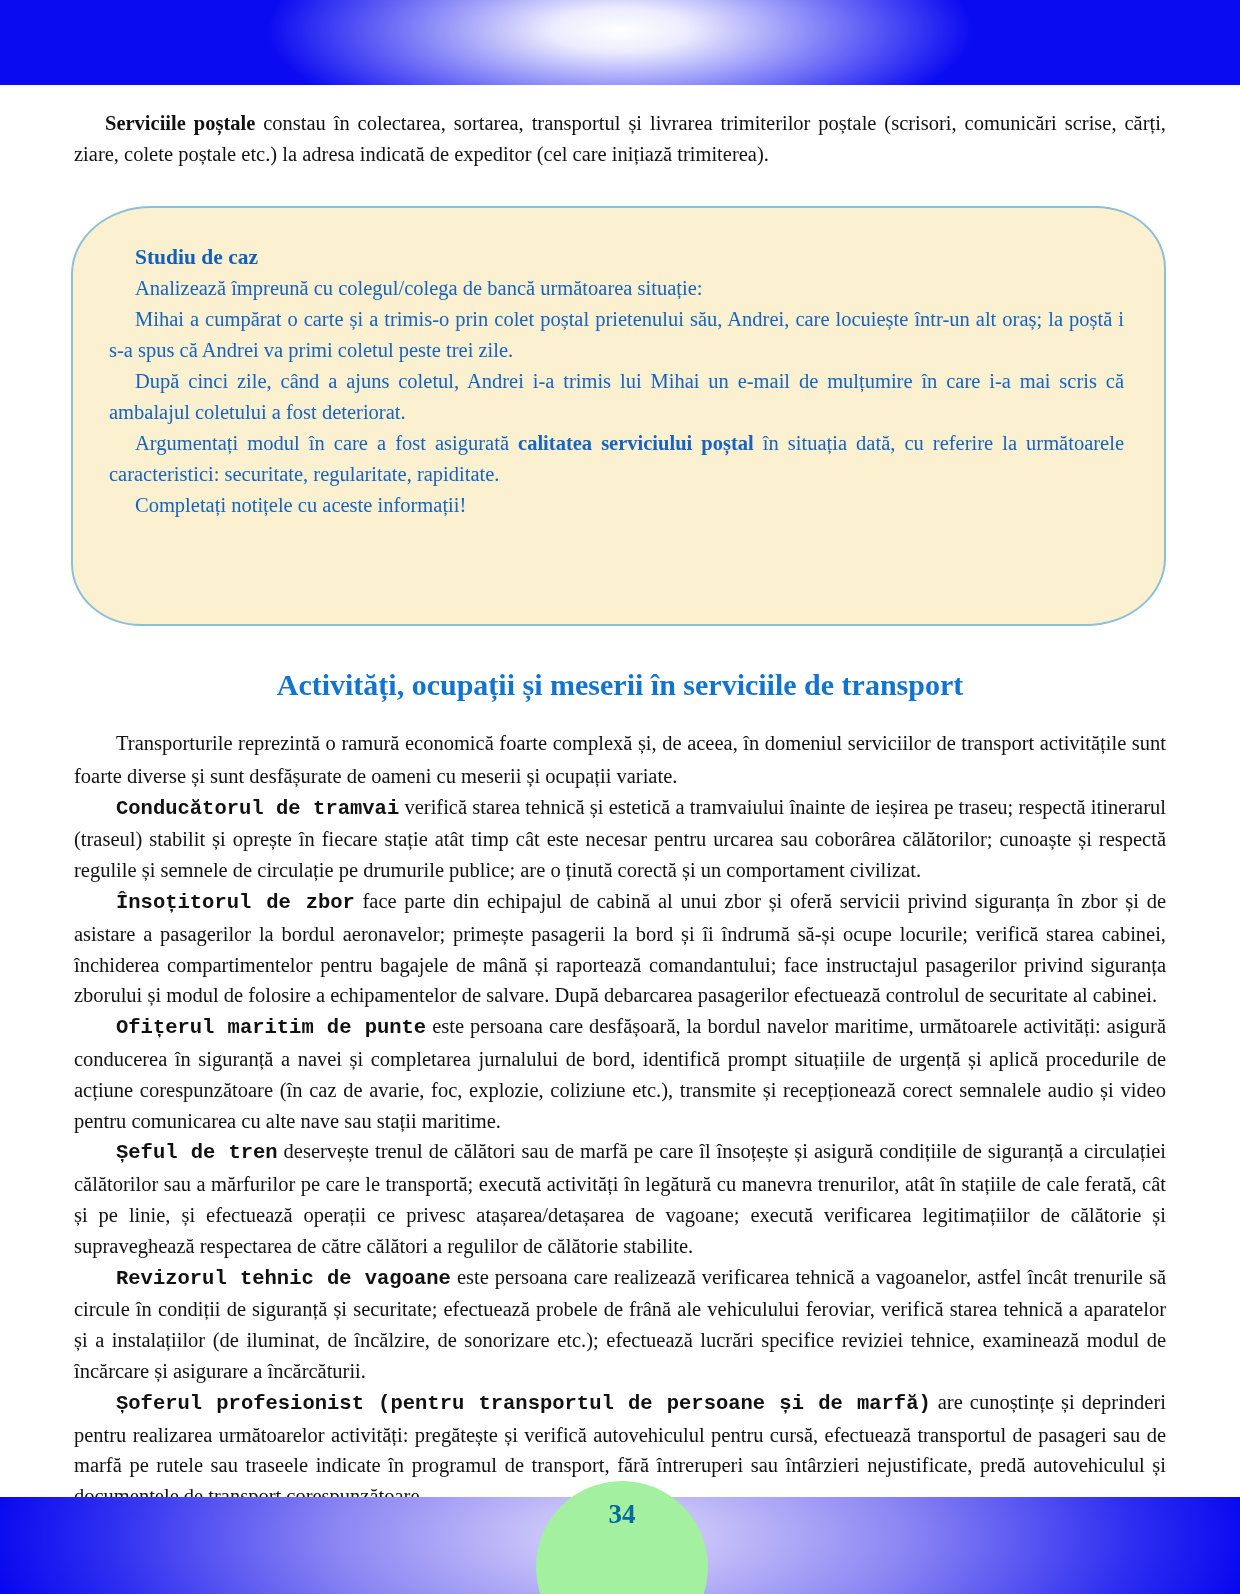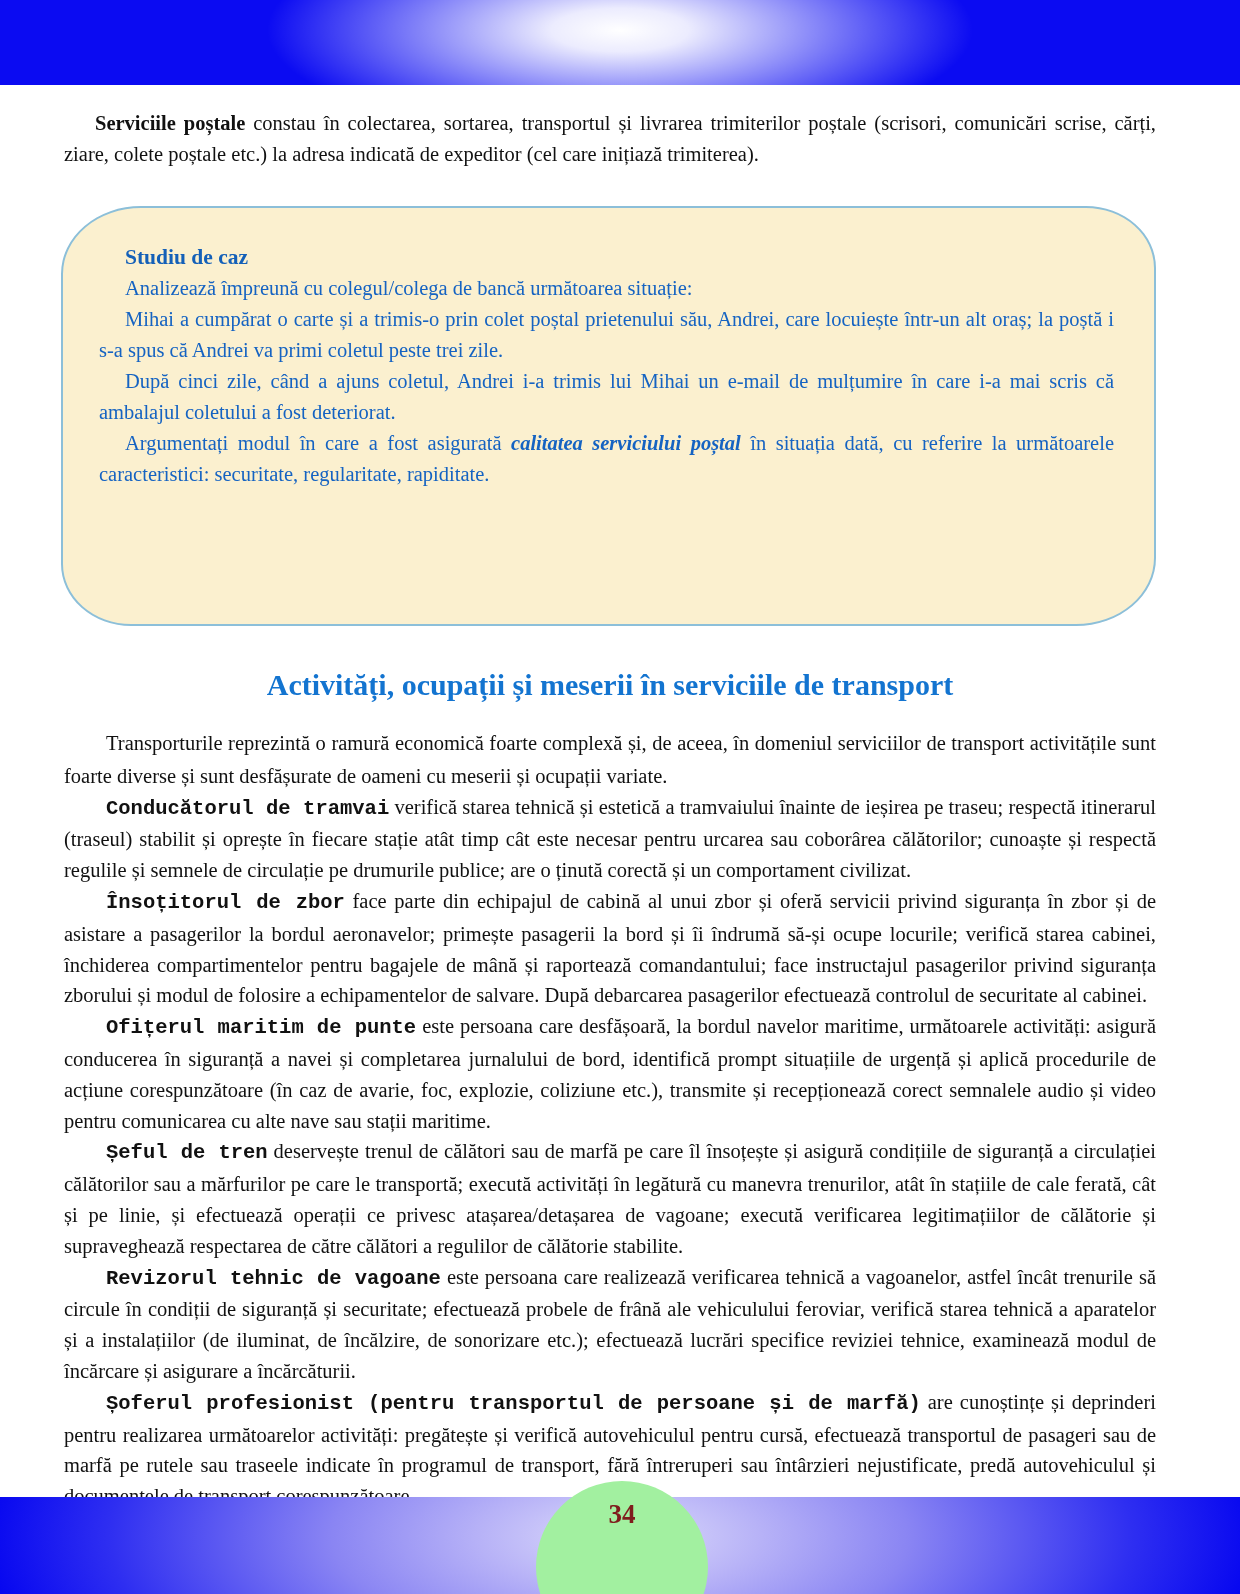--- a/index.html
+++ b/index.html
@@ -39,26 +39,26 @@
     border-radius: 50%;
     background: #a2f0a0;
     text-align: center;
     z-index: 5;
   }
   .page-number {
     display: inline-block;
     margin-top: 18px;
     font-size: 27px;
     font-weight: bold;
-    color: #7f1d1d;
+    color: #0369a1;
   }
   
   .content {
     position: absolute;
-    left: 64px; top: 85px;
+    left: 74px; top: 85px;
     width: 1092px;
   }
   .intro {
     margin-top: 23px;
     font-size: 20.5px;
     line-height: 31px;
     text-align: justify;
     text-indent: 31px;
   }
   .intro b { font-weight: bold; }
@@ -80,21 +80,21 @@
     color: #1460b8;
     margin-left: 26px;
     line-height: 31px;
   }
   .case-p {
     font-size: 20.5px;
     line-height: 31px;
     text-align: justify;
     text-indent: 26px;
   }
-  .case-p .emph { font-weight: bold; font-style: italic; }
+  .case-p .emph { font-weight: bold; }
   
   .section-heading {
     margin-top: 41px;
     text-align: center;
     font-size: 30px;
     font-weight: bold;
     color: #1374d0;
     line-height: 36px;
   }
   .body-paragraphs { margin-top: 25px; }
@@ -116,20 +116,21 @@
   <div class="content">
 
     <p class="intro"><b>Serviciile poștale</b><span> constau în colectarea, sortarea, transportul și livrarea trimiterilor poștale  (scrisori, comunicări scrise, cărți, ziare, colete poștale etc.) la adresa indicată de expeditor (cel care inițiază trimiterea).</span></p>
 
     <div class="case-box">
       <div class="case-title">Studiu de caz</div>
       <p class="case-p">Analizează împreună cu colegul/colega de bancă următoarea situație:</p>
       <p class="case-p">Mihai a cumpărat o carte și a trimis-o prin colet poștal prietenului său, Andrei, care locuiește într-un alt oraș; la poștă i s-a spus că Andrei va primi coletul peste trei zile.</p>
       <p class="case-p">După cinci zile, când a ajuns coletul, Andrei i-a trimis lui Mihai un e-mail de mulțumire în care i-a mai scris că ambalajul coletului a fost deteriorat.</p>
       <p class="case-p"><span>Argumentați modul în care a fost asigurată </span><span class="emph">calitatea serviciului poștal</span><span> în situația dată, cu referire la următoarele caracteristici: securitate, regularitate, rapiditate.</span></p>
+      <p class="case-p">Completați notițele cu aceste informații!</p>
     </div>
 
     <h1 class="section-heading">Activități, ocupații și meserii în serviciile de transport</h1>
 
     <div class="body-paragraphs">
       <p class="body-p"><b></b><span>Transporturile reprezintă o ramură economică foarte complexă și, de aceea, în domeniul serviciilor de transport activitățile sunt foarte diverse și sunt desfășurate de oameni cu meserii și ocupații variate.</span></p>
       <p class="body-p"><b>Conducătorul de tramvai</b><span> verifică starea tehnică și estetică a tramvaiului înainte de ieșirea pe traseu; respectă itinerarul (traseul) stabilit și oprește în fiecare stație atât timp cât este necesar pentru urcarea sau coborârea călătorilor; cunoaște și respectă regulile și semnele de circulație pe drumurile publice; are o ținută corectă și un comportament civilizat.</span></p>
       <p class="body-p"><b>Însoțitorul de zbor</b><span> face parte din echipajul de cabină al unui zbor și oferă servicii privind siguranța în zbor și de asistare a pasagerilor la bordul aeronavelor; primește pasagerii la bord și îi îndrumă să-și ocupe locurile; verifică starea cabinei, închiderea compartimentelor pentru bagajele de mână și raportează comandantului; face instructajul pasagerilor privind siguranța zborului și modul de folosire a echipamentelor de salvare. După debarcarea pasagerilor efectuează controlul de securitate al cabinei.</span></p>
       <p class="body-p"><b>Ofițerul maritim de punte</b><span> este persoana care desfășoară, la bordul navelor maritime, următoarele activități: asigură conducerea în siguranță a navei și completarea jurnalului de bord, identifică prompt situațiile de urgență și aplică procedurile de acțiune corespunzătoare (în caz de avarie, foc, explozie, coliziune etc.), transmite și recepționează corect semnalele audio și video pentru comunicarea cu alte nave sau stații maritime.</span></p>
       <p class="body-p"><b>Șeful de tren</b><span> deservește trenul de călători sau de marfă pe care îl însoțește și asigură condițiile de siguranță a circulației călătorilor sau a mărfurilor pe care le transportă; execută activități în legătură cu manevra trenurilor, atât în stațiile de cale ferată, cât și pe linie, și efectuează operații ce privesc atașarea/detașarea de vagoane; execută verificarea legitimațiilor de călătorie și supraveghează respectarea de către călători a regulilor de călătorie stabilite.</span></p>

